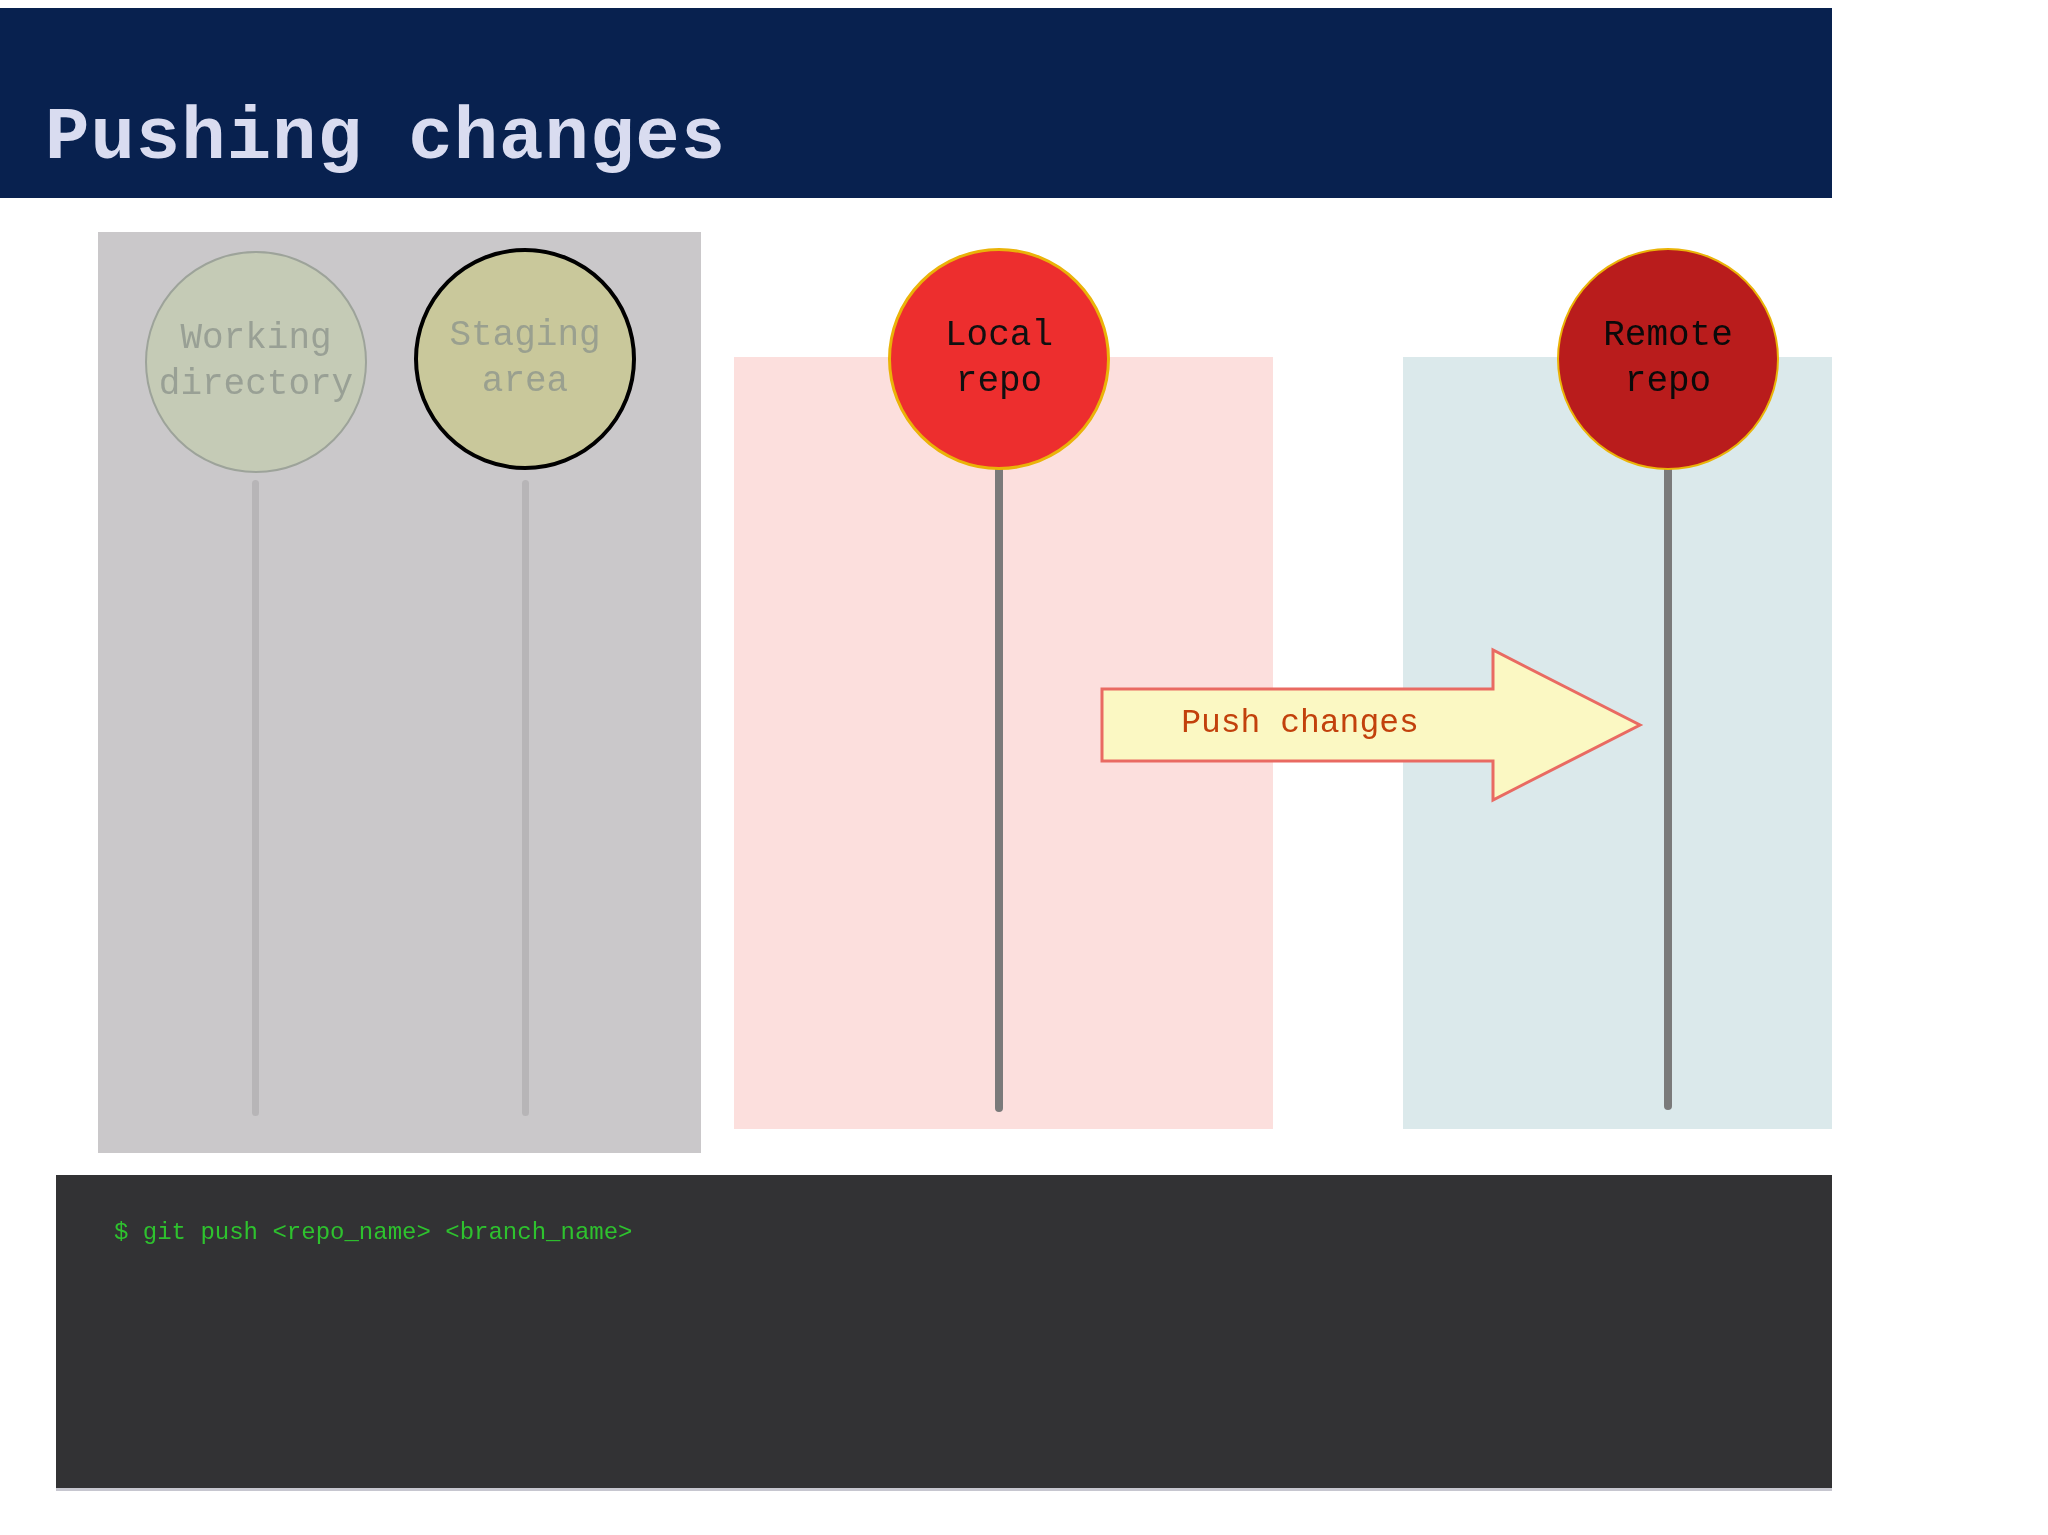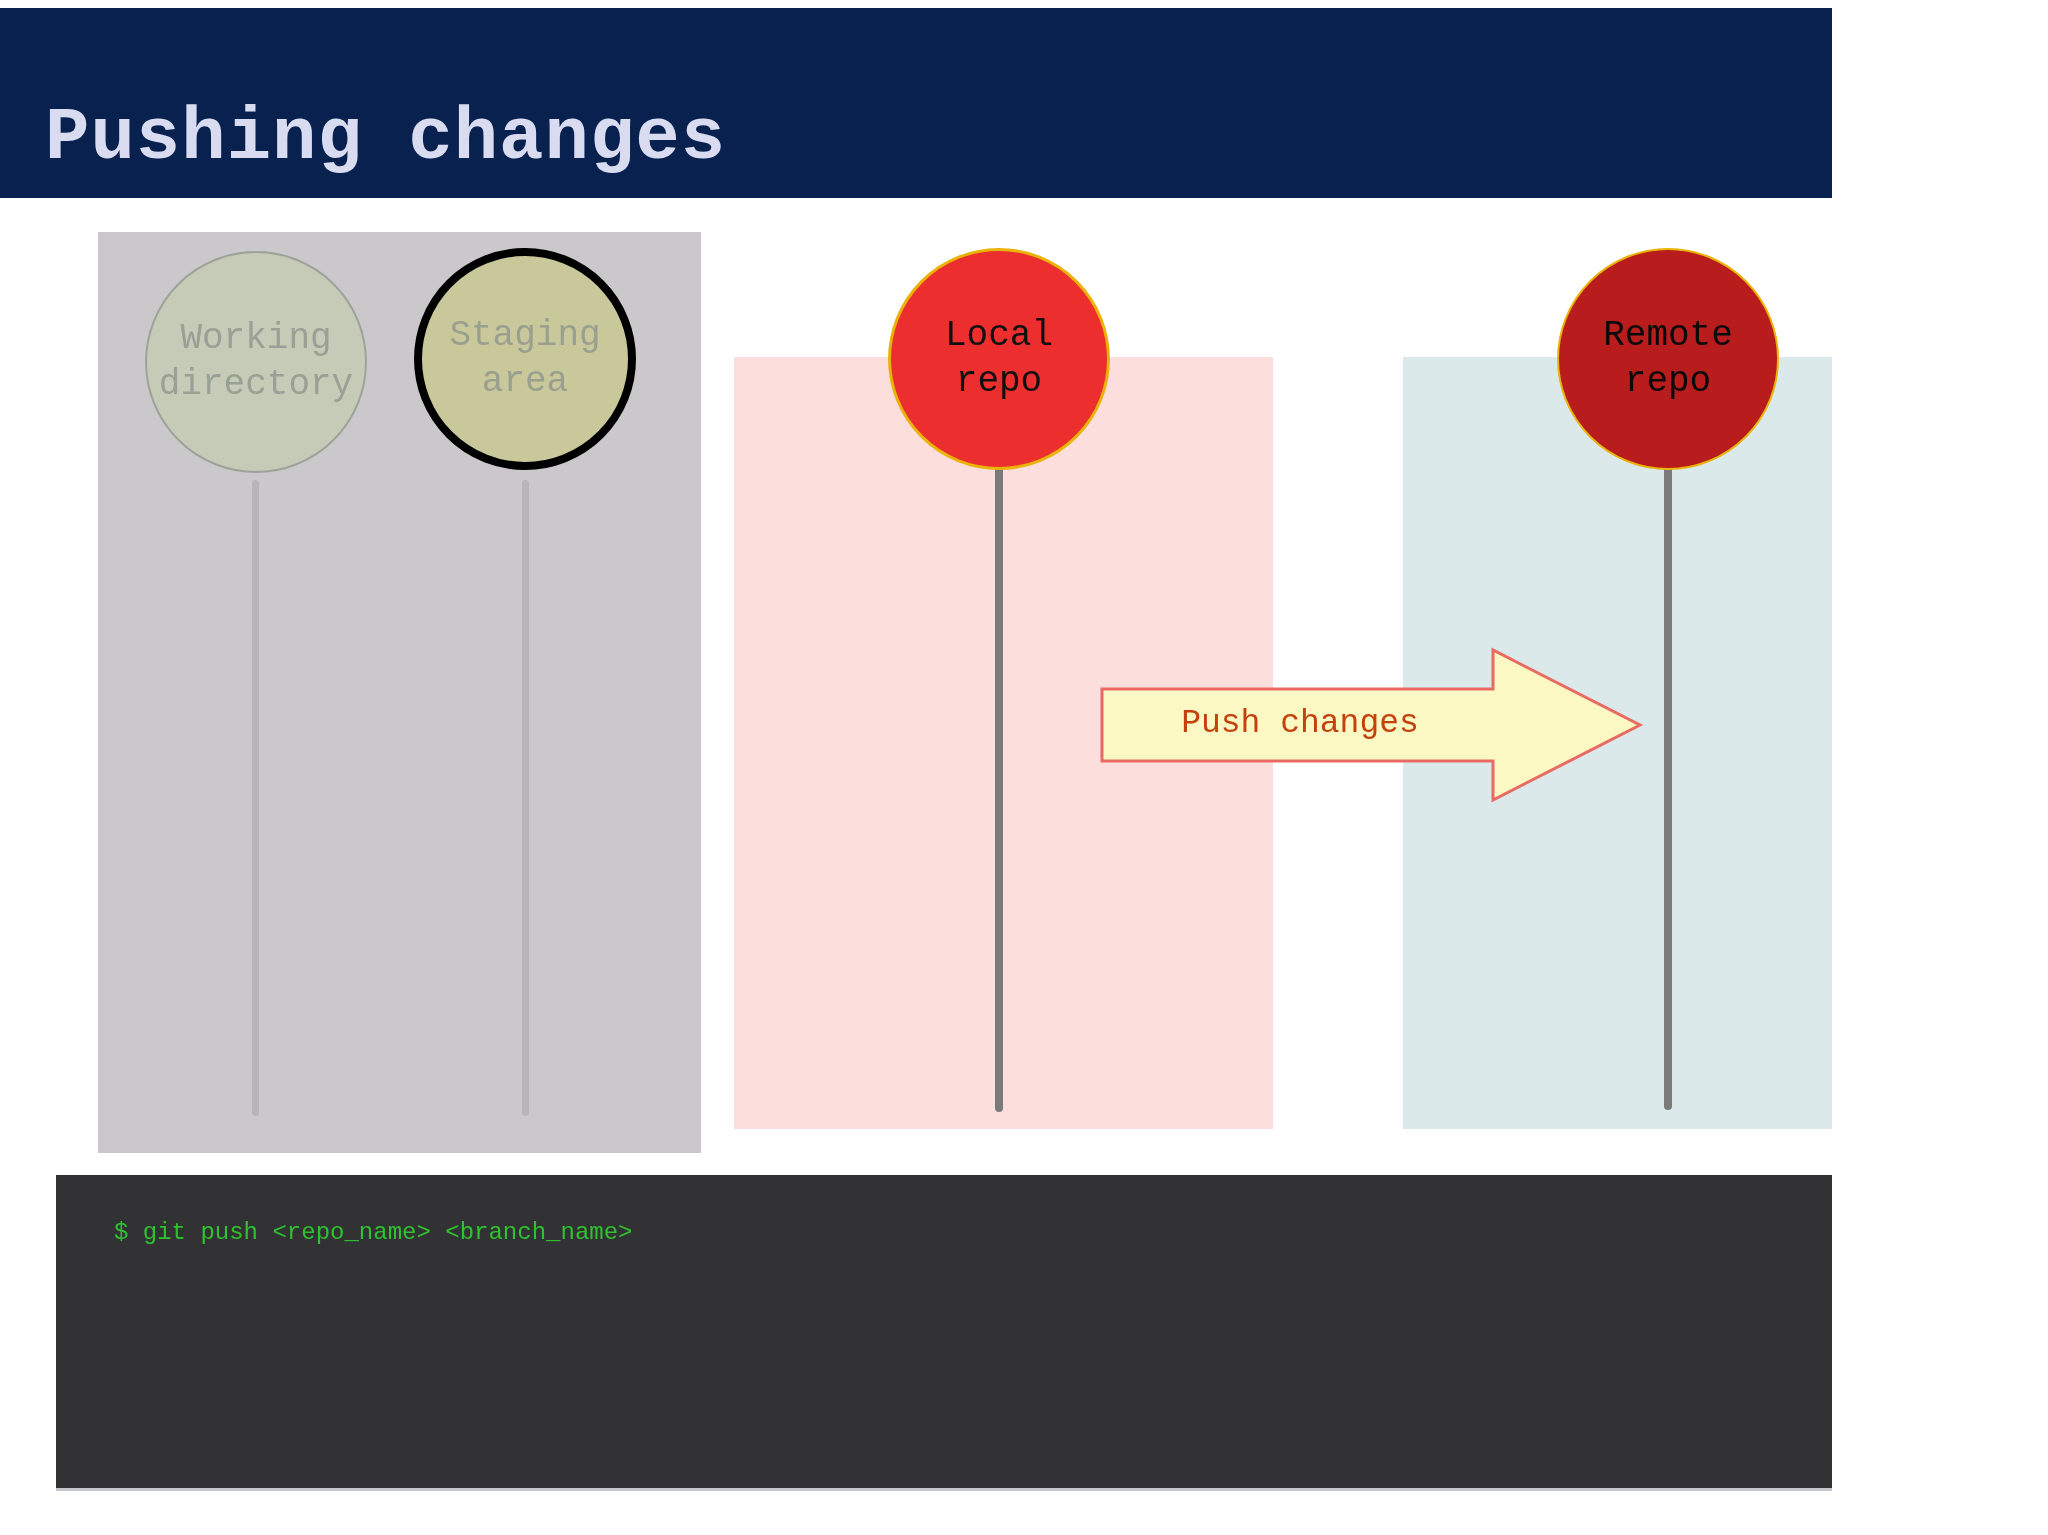--- a/index.html
+++ b/index.html
@@ -53,21 +53,21 @@
     display: flex;
     flex-direction: column;
     align-items: center;
     justify-content: center;
     text-align: center;
     font-size: 36px;
     line-height: 46px;
     white-space: nowrap;
   }
   .node-working { left: 145px;  top: 243px; background: #c5cbb6; border: 2px solid #9da39a; color: #99a095; }
-  .node-staging { left: 414px;  top: 240px; background: #c9c89b; border: 8px solid #000000; color: #9aa08f; }
+  .node-staging { left: 414px;  top: 240px; background: #c9c89b; border: 4px solid #000000; color: #9aa08f; }
   .node-local   { left: 888px;  top: 240px; background: #ed2e2e; border: 3px solid #eab308; color: #101010; }
   .node-remote  { left: 1557px; top: 240px; background: #b91c1c; border: 2px solid #eab308; color: #0a0a0a; }
 
   
   .arrow-svg { position: absolute; left: 1100px; top: 637px; width: 545px; height: 160px; }
   .arrow-label {
     position: absolute;
     left: 1100px; top: 697px;
     width: 400px;
     text-align: center;

